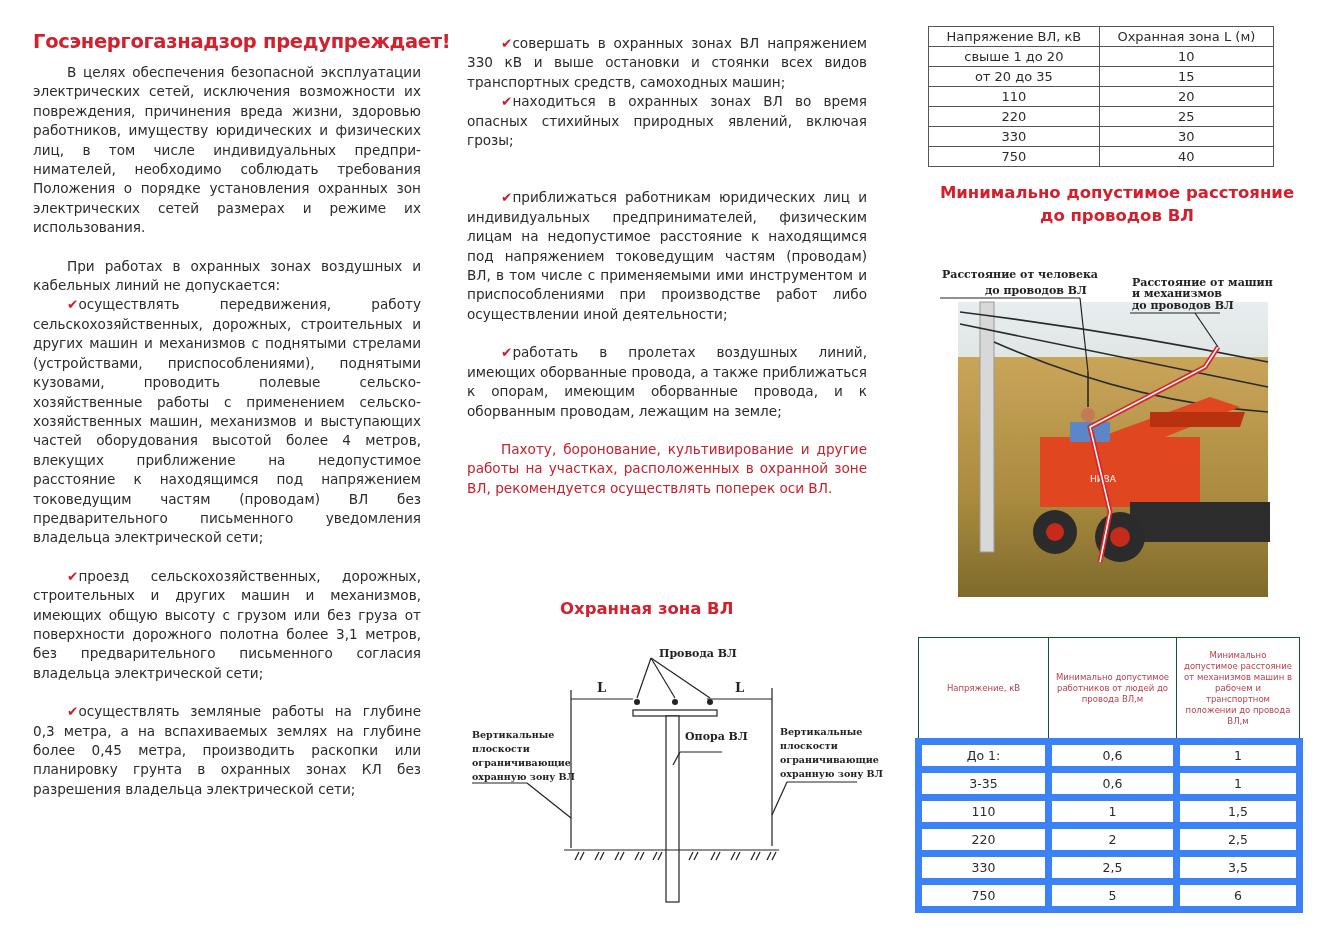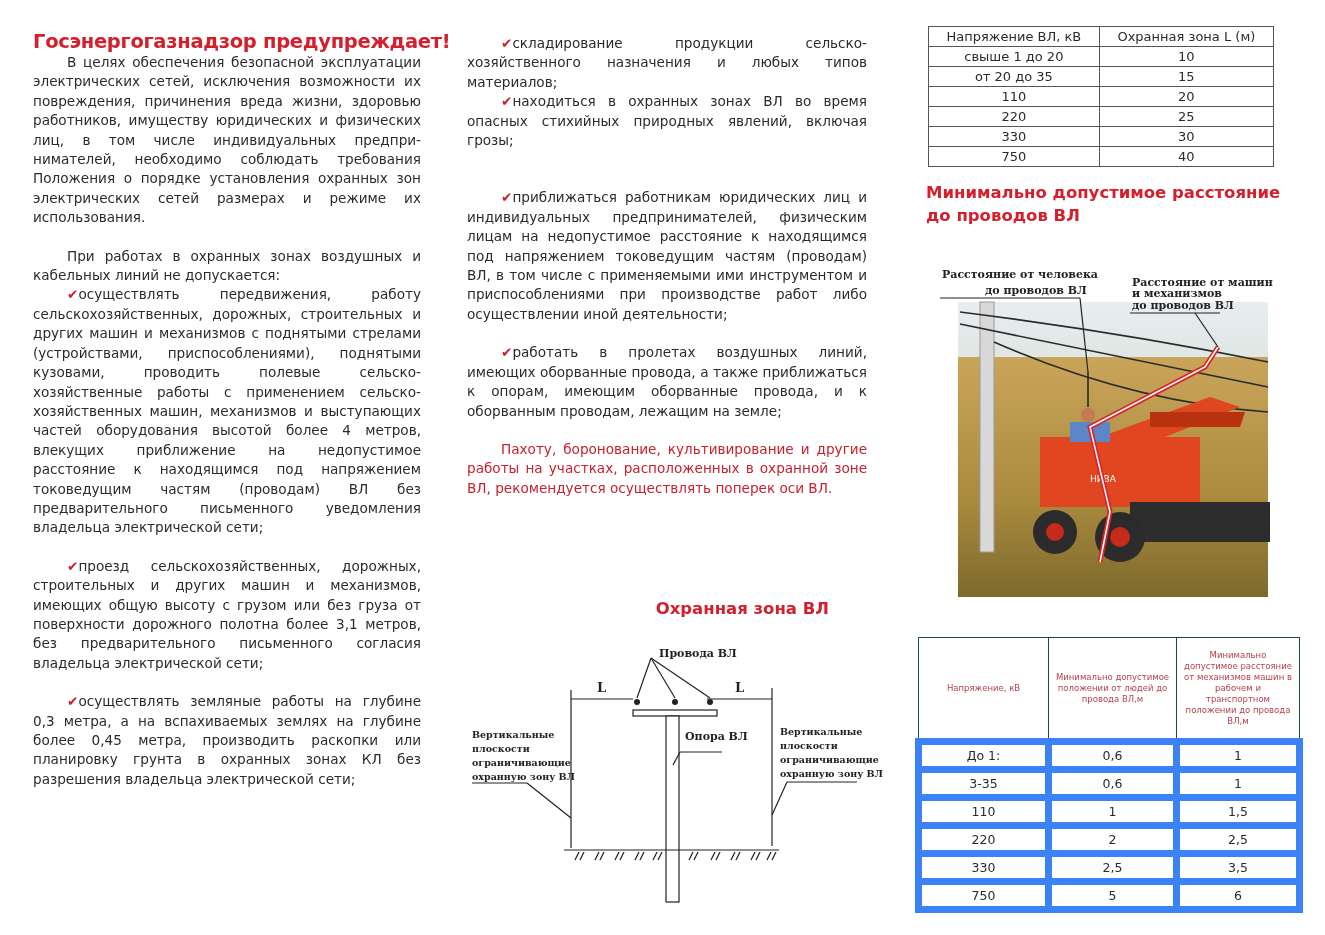--- a/index.html
+++ b/index.html
@@ -3,57 +3,57 @@
 <meta charset="utf-8">
 <style>
   * { box-sizing: border-box; margin: 0; padding: 0; }
   html, body { width: 1325px; height: 935px; background: #ffffff; overflow: hidden; }
   body { position: relative; font-family: "DejaVu Sans", sans-serif; color: #2b2b2b; }
   .col { position: absolute; }
   .col1 { left: 33px; top: 30px; width: 388px; }
   .col2 { left: 467px; top: 34px; width: 400px; }
   .col3 { left: 918px; top: 26px; width: 390px; }
 
-  .main-title { color: #d3202c; font-weight: bold; font-size: 19.5px; letter-spacing: -0.3px; text-align: left; white-space: nowrap; }
+  .main-title { color: #d3202c; font-weight: bold; font-size: 19.5px; letter-spacing: -0.3px; text-align: left; margin-bottom: 10px; white-space: nowrap; }
   .subtitle { text-align: center; font-size: 14px; line-height: 23.5px; margin-bottom: 16px; }
   .para { font-size: 13.6px; line-height: 19.4px; text-align: justify; text-align-last: left; }
   .para.indent { text-indent: 34px; }
   .gap { height: 19px; }
   .check { color: #c8202c; font-weight: bold; }
   .red-note { color: #c8202c; }
 
-  .red-heading { color: #d3202c; font-weight: bold; font-size: 16.5px; line-height: 23px; }
+  .red-heading { color: #d3202c; font-weight: bold; text-align: center; font-size: 16.5px; line-height: 23px; }
 
   table.zone { border-collapse: collapse; width: 346px; margin-left: 10px; font-size: 13px; }
   table.zone td, table.zone th { border: 1px solid #555; text-align: center; height: 20px; font-weight: normal; padding: 0 4px; }
   table.dist { border-collapse: collapse; width: 388px; font-size: 12.5px; position: absolute; left: 915px; top: 637px; }
   table.dist th { border: 1px solid #14532d; color: #b8404c; font-weight: normal; font-size: 8.5px; line-height: 11px; padding: 4px 6px; height: 104px; vertical-align: middle; }
   table.dist td { border: 7px solid #3b82f6; text-align: center; height: 28px; }
 
   .photo { position: absolute; left: 940px; top: 262px; width: 345px; height: 335px; }
   .diagram { position: absolute; left: 467px; top: 640px; width: 420px; height: 265px; }
-  .diag-title { position: absolute; left: 579px; top: 597px; width: 250px; text-align: right; }
+  .diag-title { position: absolute; left: 560px; top: 597px; width: 250px; text-align: left; }
 </style>
 </head>
 <body>
 
 <div class="col col1">
   <div class="main-title">Госэнергогазнадзор предупреждает!</div>
   <p class="para indent">В целях обеспечения безопасной эксплуатации электрических сетей, исключения возможности их повреждения, причинения вреда жизни, здоровью работников, имуществу юридических и физических лиц, в том числе индивидуальных предпри-нимателей, необходимо соблюдать требования Положения о порядке установления охранных зон электрических сетей размерах и режиме их использования.</p>
   <div class="gap"></div>
   <p class="para indent">При работах в охранных зонах воздушных и кабельных линий не допускается:</p>
   <p class="para indent"><span class="check">✔</span><span>осуществлять передвижения, работу сельскохозяйственных, дорожных, строительных и других машин и механизмов с поднятыми стрелами (устройствами, приспособлениями), поднятыми кузовами, проводить полевые сельско-хозяйственные работы с применением сельско-хозяйственных машин, механизмов и выступающих частей оборудования высотой более 4 метров, влекущих приближение на недопустимое расстояние к находящимся под напряжением токоведущим частям (проводам) ВЛ без предварительного письменного уведомления владельца электрической сети;</span></p>
   <div class="gap"></div>
   <p class="para indent"><span class="check">✔</span><span>проезд сельскохозяйственных, дорожных, строительных и других машин и механизмов, имеющих общую высоту с грузом или без груза от поверхности дорожного полотна более 3,1 метров, без предварительного письменного согласия владельца электрической сети;</span></p>
   <div class="gap"></div>
   <p class="para indent"><span class="check">✔</span><span>осуществлять земляные работы на глубине 0,3 метра, а на вспахиваемых землях на глубине более 0,45 метра, производить раскопки или планировку грунта в охранных зонах КЛ без разрешения владельца электрической сети;</span></p>
 </div>
 
 <div class="col col2">
-  <p class="para indent"><span class="check">✔</span><span>складирование продукции сельско-хозяйственного назначения и любых типов материалов;</span></p>
+  <p class="para indent"><span class="check">✔</span><span>совершать в охранных зонах ВЛ напряжением 330 кВ и выше остановки и стоянки всех видов транспортных средств, самоходных машин;</span></p>
   <p class="para indent"><span class="check">✔</span><span>находиться в охранных зонах ВЛ во время опасных стихийных природных явлений, включая грозы;</span></p>
   <div class="gap"></div>
     <div class="gap"></div>
   <p class="para indent"><span class="check">✔</span><span>приближаться работникам юридических лиц и индивидуальных предпринимателей, физическим лицам на недопустимое расстояние к находящимся под напряжением токоведущим частям (проводам) ВЛ, в том числе с применяемыми ими инструментом и приспособлениями при производстве работ либо осуществлении иной деятельности;</span></p>
   <div class="gap"></div>
   <p class="para indent"><span class="check">✔</span><span>работать в пролетах воздушных линий, имеющих оборванные провода, а также приближаться к опорам, имеющим оборванные провода, и к оборванным проводам, лежащим на земле;</span></p>
   <div class="gap"></div>
   <p class="para indent red-note">Пахоту, боронование, культивирование и другие работы на участках, расположенных в охранной зоне ВЛ, рекомендуется осуществлять поперек оси ВЛ.</p>
 </div>
 
@@ -212,21 +212,21 @@
       <line x1="140" y1="36" x2="148" y2="110"></line>
     <line x1="190" y1="51" x2="280" y2="51"></line>
       <line x1="255" y1="51" x2="278" y2="85"></line>
   </g>
 </svg>
 
 <table class="dist">
   <tbody>
       <tr>
     <th style="width:130px">Напряжение, кВ</th>
-    <th style="width:128px">Минимально допустимое положении от людей до провода ВЛ,м</th>
+    <th style="width:128px">Минимально допустимое работников от людей до провода ВЛ,м</th>
     <th>Минимально допустимое расстояние от механизмов машин в рабочем и транспортном положении до провода ВЛ,м</th>
   </tr>
   <tr>
         <td>До 1:</td>
         <td>0,6</td>
         <td>1</td>
       </tr>
   <tr>
         <td>3-35</td>
         <td>0,6</td>

